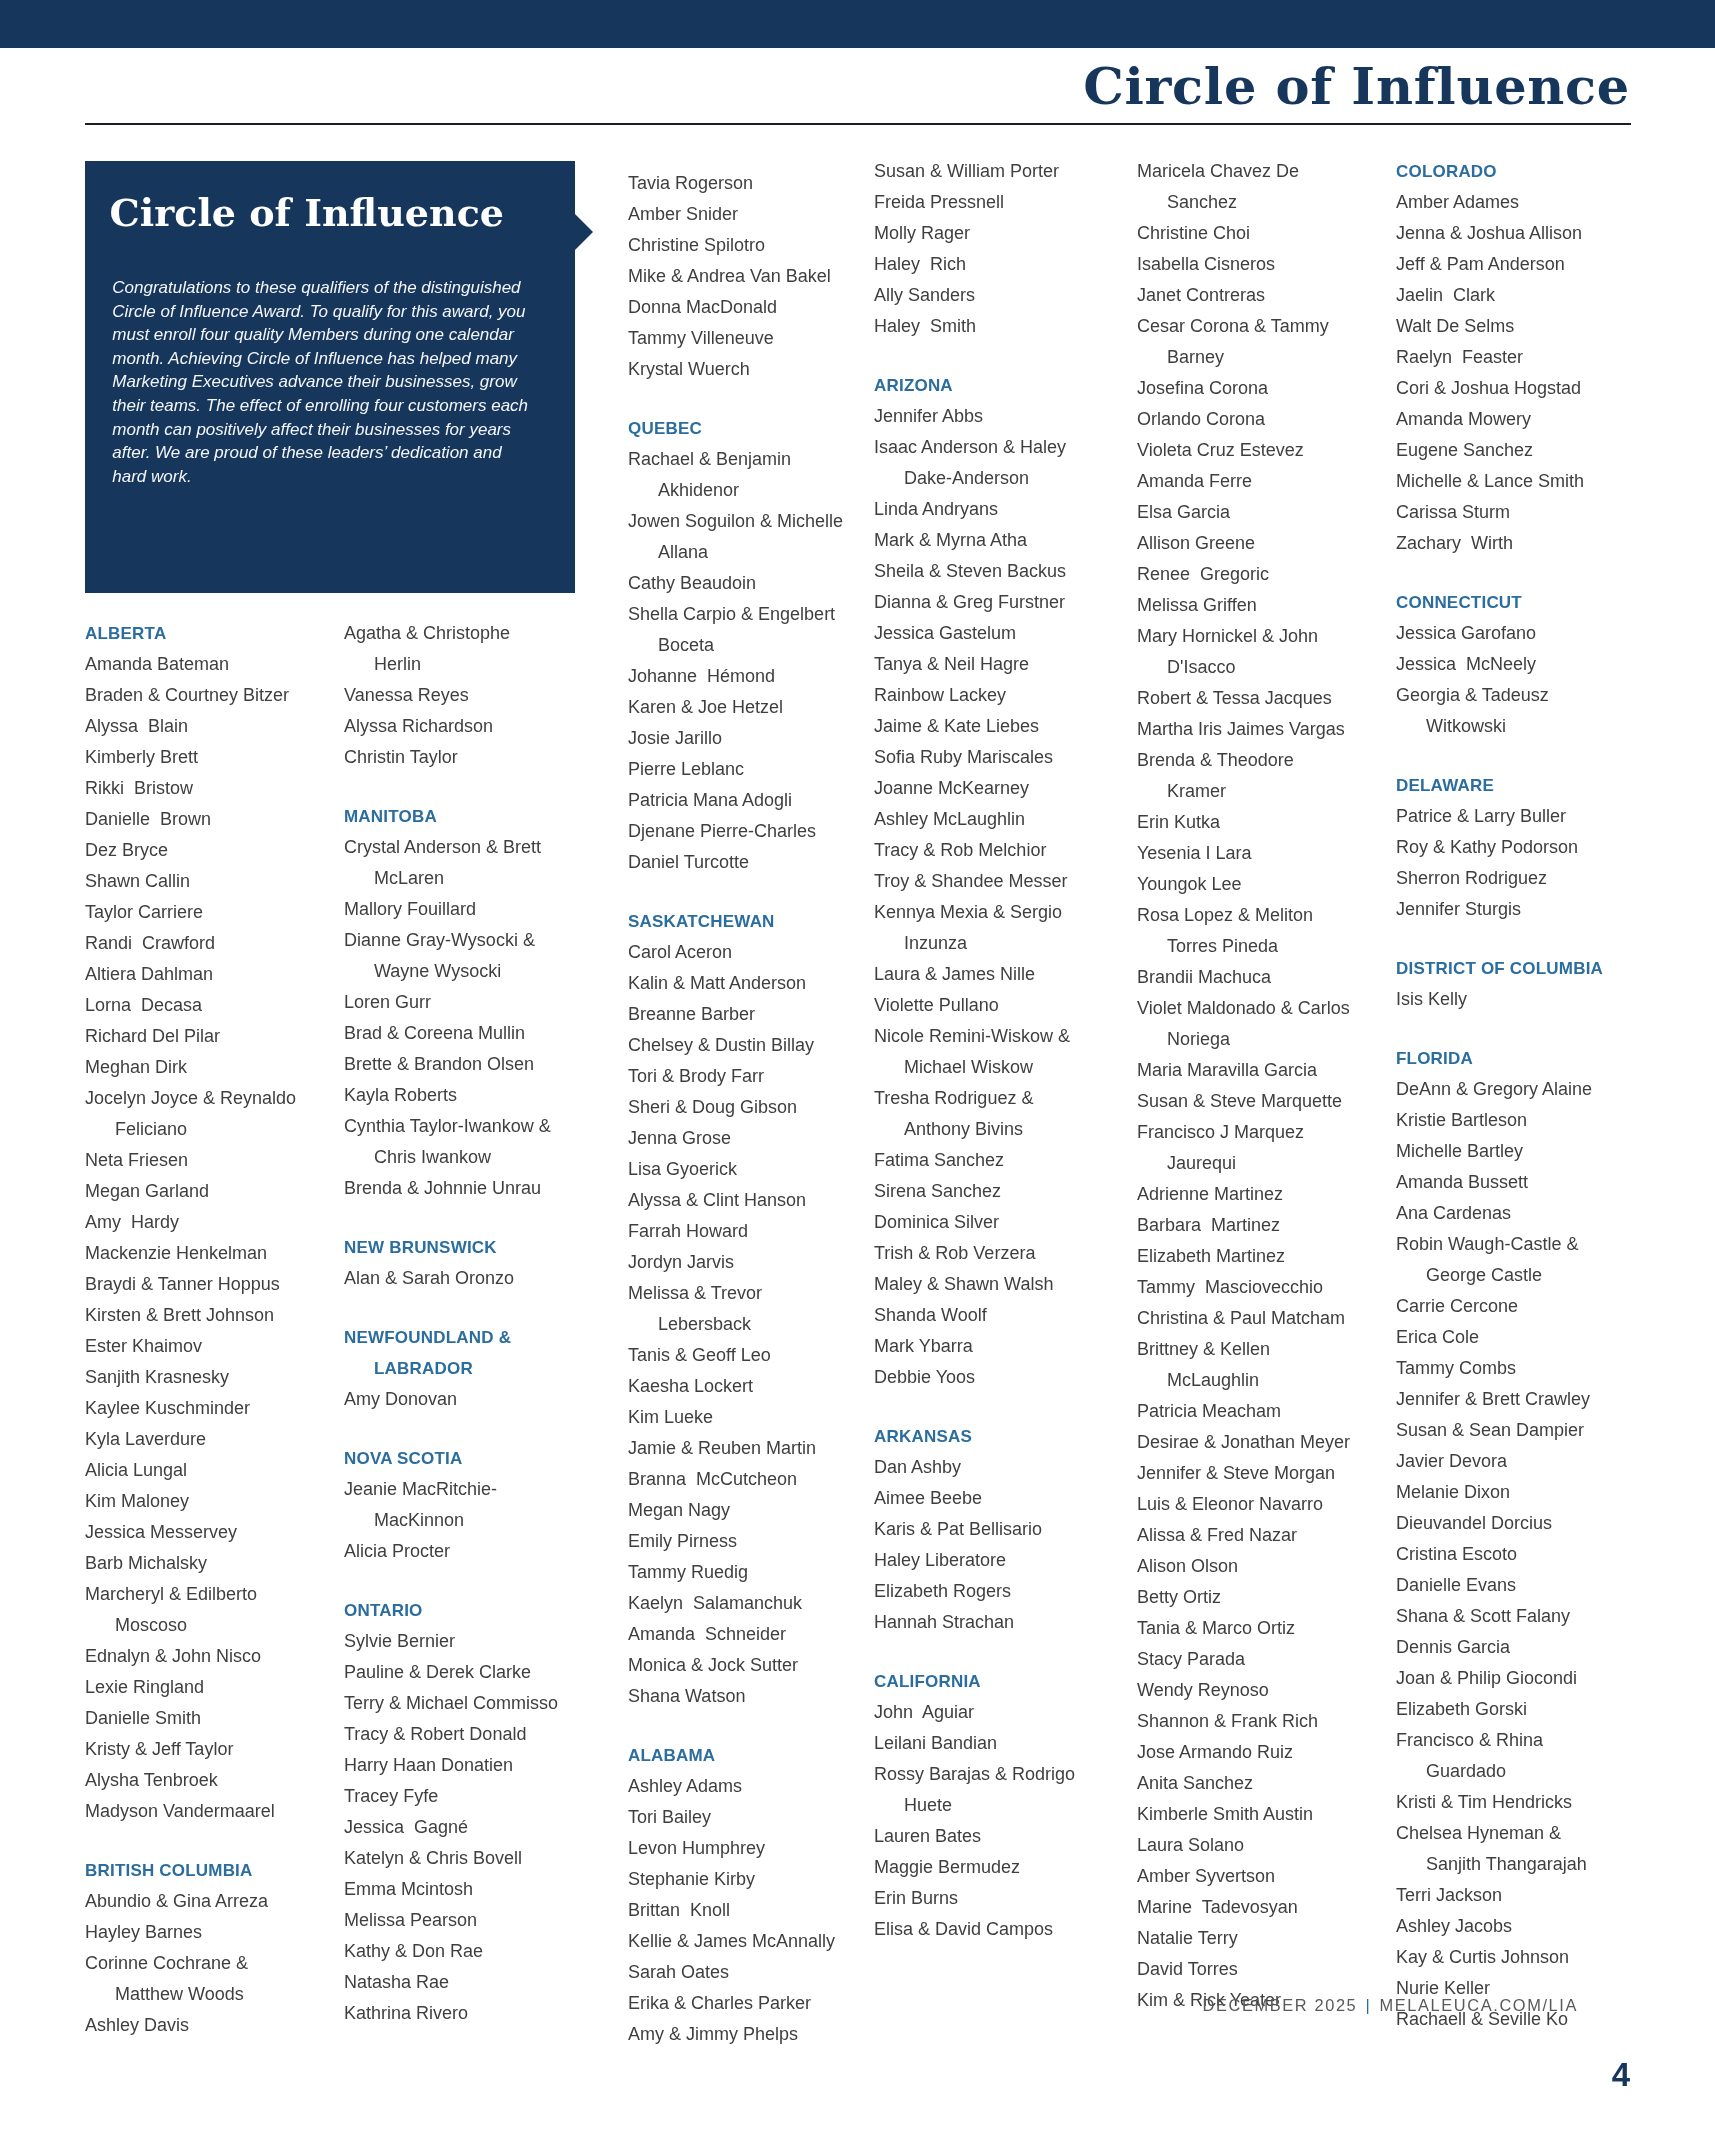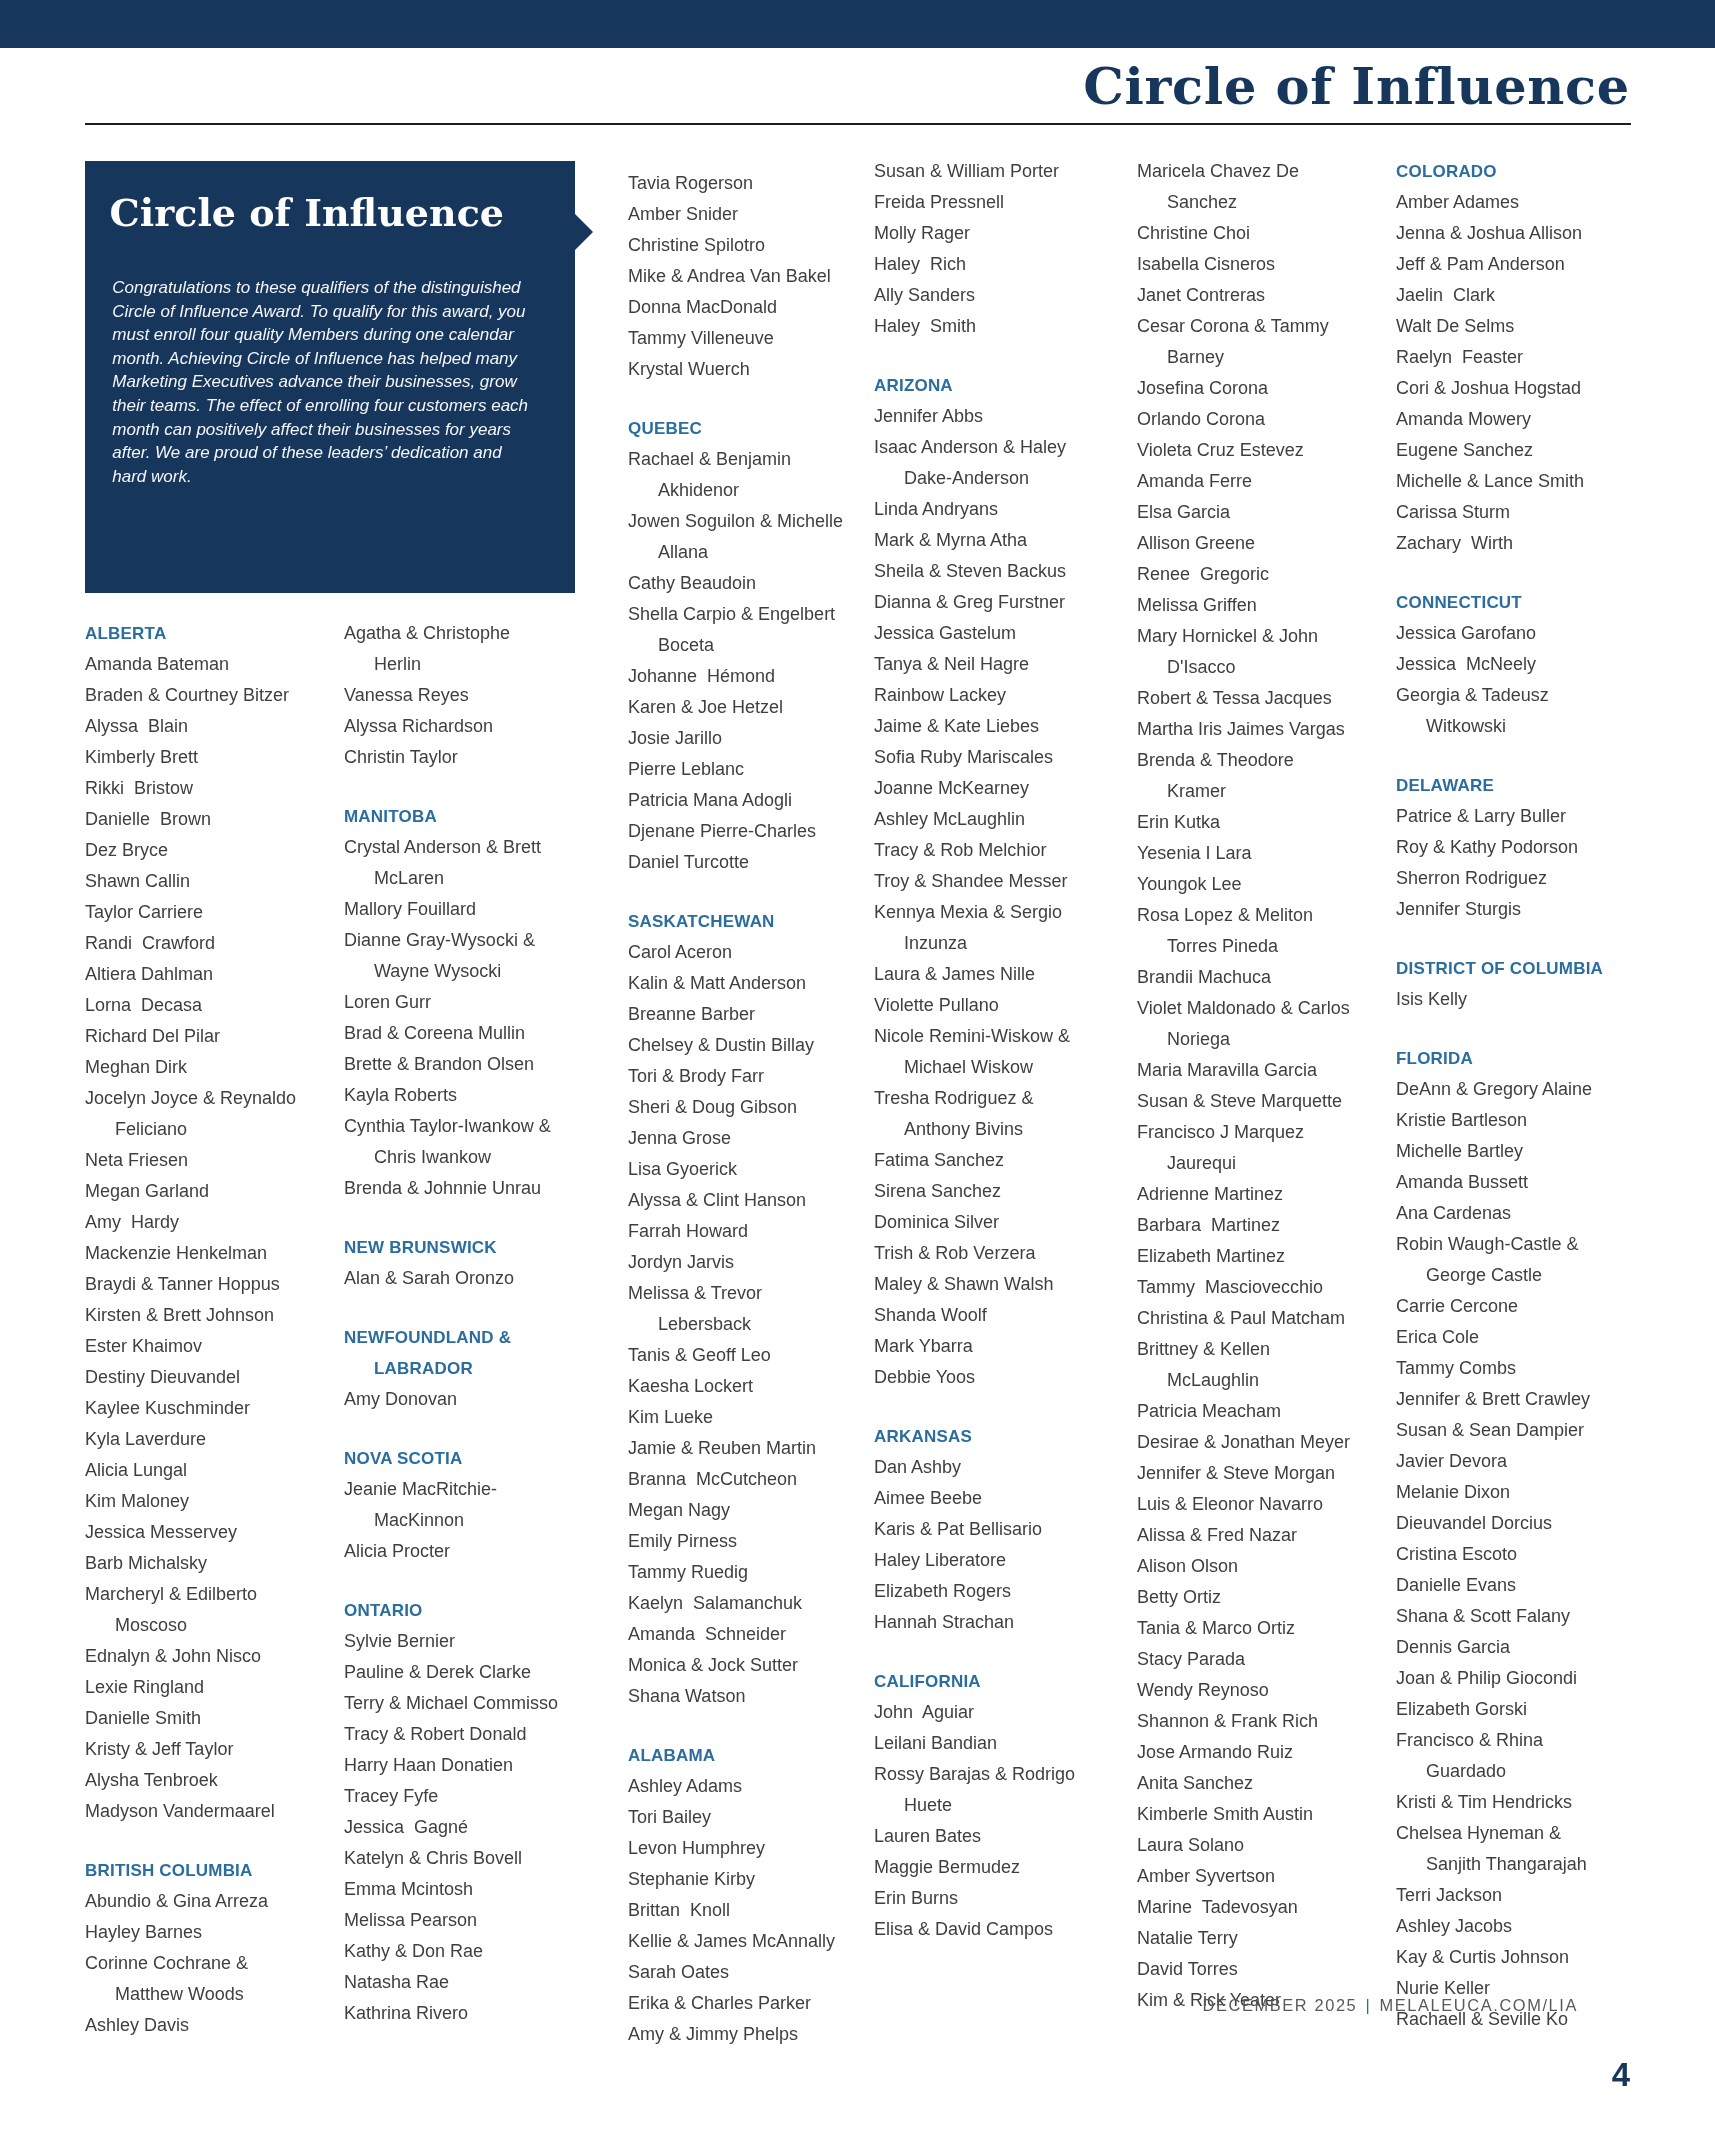--- a/index.html
+++ b/index.html
@@ -116,21 +116,21 @@
     <div class="name">Meghan Dirk</div>
     <div class="name">Jocelyn Joyce &amp; Reynaldo
 Feliciano</div>
     <div class="name">Neta Friesen</div>
     <div class="name">Megan Garland</div>
     <div class="name">Amy  Hardy</div>
     <div class="name">Mackenzie Henkelman</div>
     <div class="name">Braydi &amp; Tanner Hoppus</div>
     <div class="name">Kirsten &amp; Brett Johnson</div>
     <div class="name">Ester Khaimov</div>
-    <div class="name">Destiny Dieuvandel</div>
+    <div class="name">Sanjith Krasnesky</div>
     <div class="name">Kaylee Kuschminder</div>
     <div class="name">Kyla Laverdure</div>
     <div class="name">Alicia Lungal</div>
     <div class="name">Kim Maloney</div>
     <div class="name">Jessica Messervey</div>
     <div class="name">Barb Michalsky</div>
     <div class="name">Marcheryl &amp; Edilberto
 Moscoso</div>
     <div class="name">Ednalyn &amp; John Nisco</div>
     <div class="name">Lexie Ringland</div>

